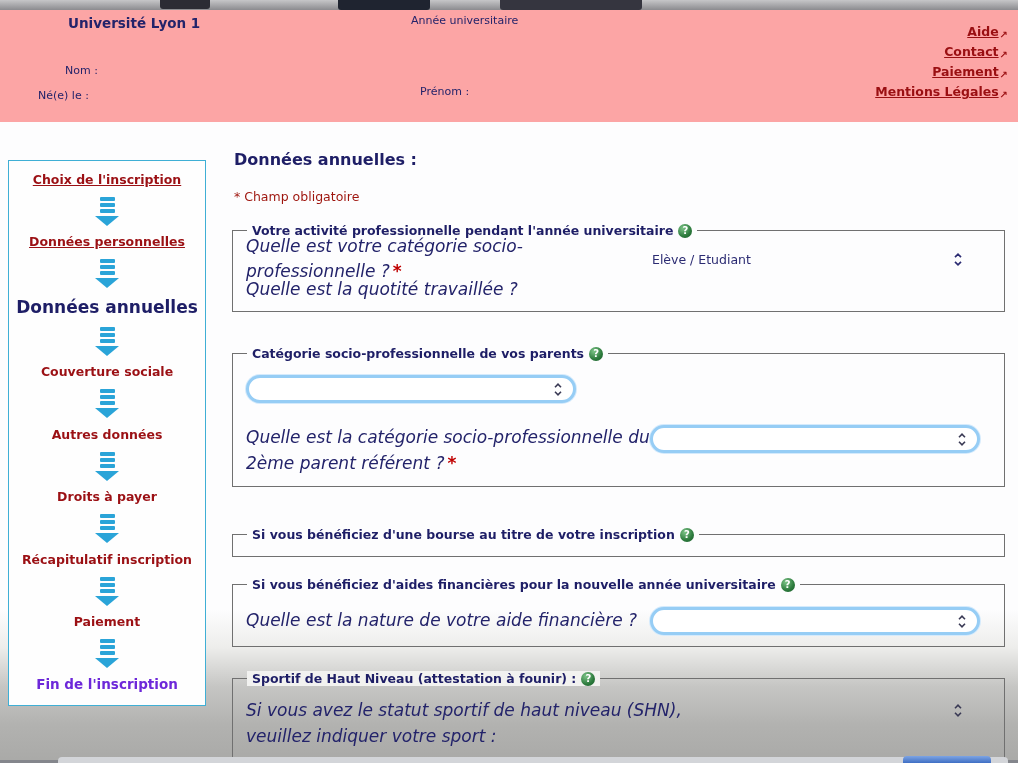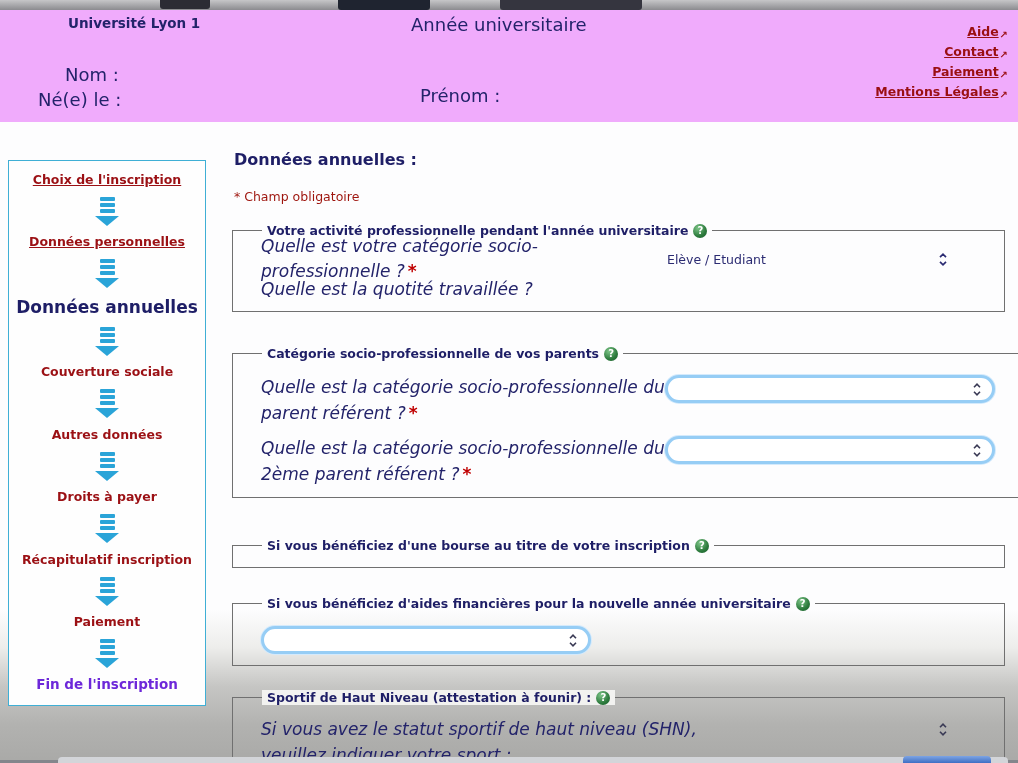--- a/index.html
+++ b/index.html
@@ -6,22 +6,22 @@
   .stage{position:relative;width:1018px;height:763px;overflow:hidden;
          font-family:"DejaVu Sans","Liberation Sans",sans-serif;
          background:#eeedf5;box-shadow:inset 0 0 16px rgba(10,10,30,.22);}
   
   .top-chrome{position:absolute;left:0;top:0;width:1018px;height:10px;
               background:linear-gradient(180deg,#c6c6c8,#8b8b8f);}
   .top-chrome .blob1{position:absolute;left:160px;top:0;width:50px;height:9px;background:#2c2c34;border-radius:0 0 3px 3px;}
   .top-chrome .blob2{position:absolute;left:338px;top:0;width:92px;height:10px;background:#1f2430;border-radius:0 0 3px 3px;}
   .top-chrome .blob3{position:absolute;left:500px;top:0;width:142px;height:10px;background:#35353f;border-radius:0 0 3px 3px;}
   
-  .header{position:absolute;left:0;top:10px;width:1018px;height:112px;background:#f0abfc;color:#23236a;}
-  .hdr-abs{position:absolute;font-size:18px;white-space:nowrap;}
+  .header{position:absolute;left:0;top:10px;width:1018px;height:112px;background:#fca5a5;color:#23236a;}
+  .hdr-abs{position:absolute;font-size:11px;white-space:nowrap;}
   .institution{left:68px;top:5px;font-weight:bold;font-size:13.5px;}
   .year{left:411px;top:4px;}
   .nom{left:65px;top:54px;}
   .prenom{left:420px;top:53px;margin-top:22px;}
   .ne-le{left:38px;top:79px;}
   .hdr-links{position:absolute;right:10px;top:14px;display:flex;flex-direction:column;align-items:flex-end;gap:5px;}
   .hdr-link{color:#9a0f12;font-weight:bold;font-size:12.5px;text-decoration:underline;cursor:pointer;white-space:nowrap;}
   .hdr-link .ne-arrow{display:inline-block;text-decoration:none;font-size:10px;transform:translateY(2px);margin-left:1px;}
   
   .page-body{position:absolute;left:0;top:122px;width:1018px;height:641px;
@@ -34,22 +34,22 @@
   .step.link{text-decoration:underline;}
   .step.current{color:#1e1e66;font-size:17px;cursor:default;}
   .step.final{color:#6d28d9;font-size:13.5px;cursor:default;}
   .flow-arrow{display:flex;flex-direction:column;align-items:center;gap:2px;}
   .flow-arrow i{display:block;width:15px;height:4px;background:#2aa4d8;border-radius:1px;}
   .flow-arrow b{width:0;height:0;border:12px solid transparent;border-bottom:0;border-top:10px solid #2aa4d8;margin-top:1px;}
   
   .main{position:absolute;left:232px;top:22px;width:773px;color:#23236a;}
   .page-title{font-size:16px;font-weight:bold;color:#1e1e66;margin:6px 0 0 2px;}
   .required-note{color:#9e150e;font-size:12.5px;margin:20px 0 0 2px;}
-  fieldset{border:1px solid #707070;margin:0;padding:4px 28px 10px;background:transparent;}
-  .fs1{margin-top:19px;} .fs2{margin-top:34px;} .fs3{margin-top:40px;} .fs4{margin-top:28px;} .fs5{margin-top:24px;}
+  fieldset{border:1px solid #707070;margin:0;padding:4px 13px 10px;background:transparent;}
+  .fs1{margin-top:19px;} .fs2{margin-top:34px;} .fs3{margin-top:40px;} .fs4{margin-top:20px;} .fs5{margin-top:24px;}
   legend{display:flex;align-items:center;gap:5px;font-weight:bold;font-size:12.5px;color:#1e1e66;padding:0 5px;margin-left:1px;}
   .help-icon{display:inline-flex;align-items:center;justify-content:center;width:14px;height:14px;border-radius:50%;
      background:radial-gradient(circle at 35% 30%,#7cc487,#2c7a3c 60%,#195c2a);color:#fff;font-size:10px;font-weight:bold;
      flex:0 0 auto;cursor:pointer;}
   .row{display:flex;align-items:center;margin-top:8px;}
   .row.tall{align-items:flex-start;}
   .q{width:404px;font-size:17px;color:#23236a;line-height:1.5;font-style:italic;}
   .q .asterisk{color:#c00000;font-weight:bold;margin-left:3px;}
   .ctl{flex:1;display:flex;align-items:flex-end;}
   .select-plain{flex:1;display:flex;align-items:center;justify-content:space-between;height:24px;cursor:pointer;}
@@ -186,21 +186,20 @@
           <div class="q">Quelle est la quotité travaillée ?</div>
         </div>
       </fieldset>
 
       <fieldset class="fs2">
         <legend>
           <span>Catégorie socio-professionnelle de vos parents</span>
           <span class="help-icon">?</span>
         </legend>
         <div class="row tall">
-          <div class="q"><span>Quelle est la catégorie socio-professionnelle du parent référent ?</span><span class="asterisk">*</span></div>
           <div class="ctl">
             <div class="select-pill">
               <span class="val"></span>
               <span class="chev">
                   <svg width="10" height="15" viewBox="0 0 10 15">
                     <path d="M2 5.2 L5 2.2 L8 5.2" fill="none" stroke="#3a3a55" stroke-width="1.6"></path>
                     <path d="M2 9.8 L5 12.8 L8 9.8" fill="none" stroke="#3a3a55" stroke-width="1.6"></path>
                   </svg>
                 </span>
             </div>
@@ -228,20 +227,21 @@
           <span class="help-icon">?</span>
         </legend>
       </fieldset>
 
       <fieldset class="fs4">
         <legend>
           <span>Si vous bénéficiez d'aides financières pour la nouvelle année universitaire</span>
           <span class="help-icon">?</span>
         </legend>
         <div class="row">
+          <div class="q">Quelle est la nature de votre aide financière ?</div>
           <div class="ctl">
             <div class="select-pill">
               <span class="val"></span>
               <span class="chev">
                   <svg width="10" height="15" viewBox="0 0 10 15">
                     <path d="M2 5.2 L5 2.2 L8 5.2" fill="none" stroke="#3a3a55" stroke-width="1.6"></path>
                     <path d="M2 9.8 L5 12.8 L8 9.8" fill="none" stroke="#3a3a55" stroke-width="1.6"></path>
                   </svg>
                 </span>
             </div>

